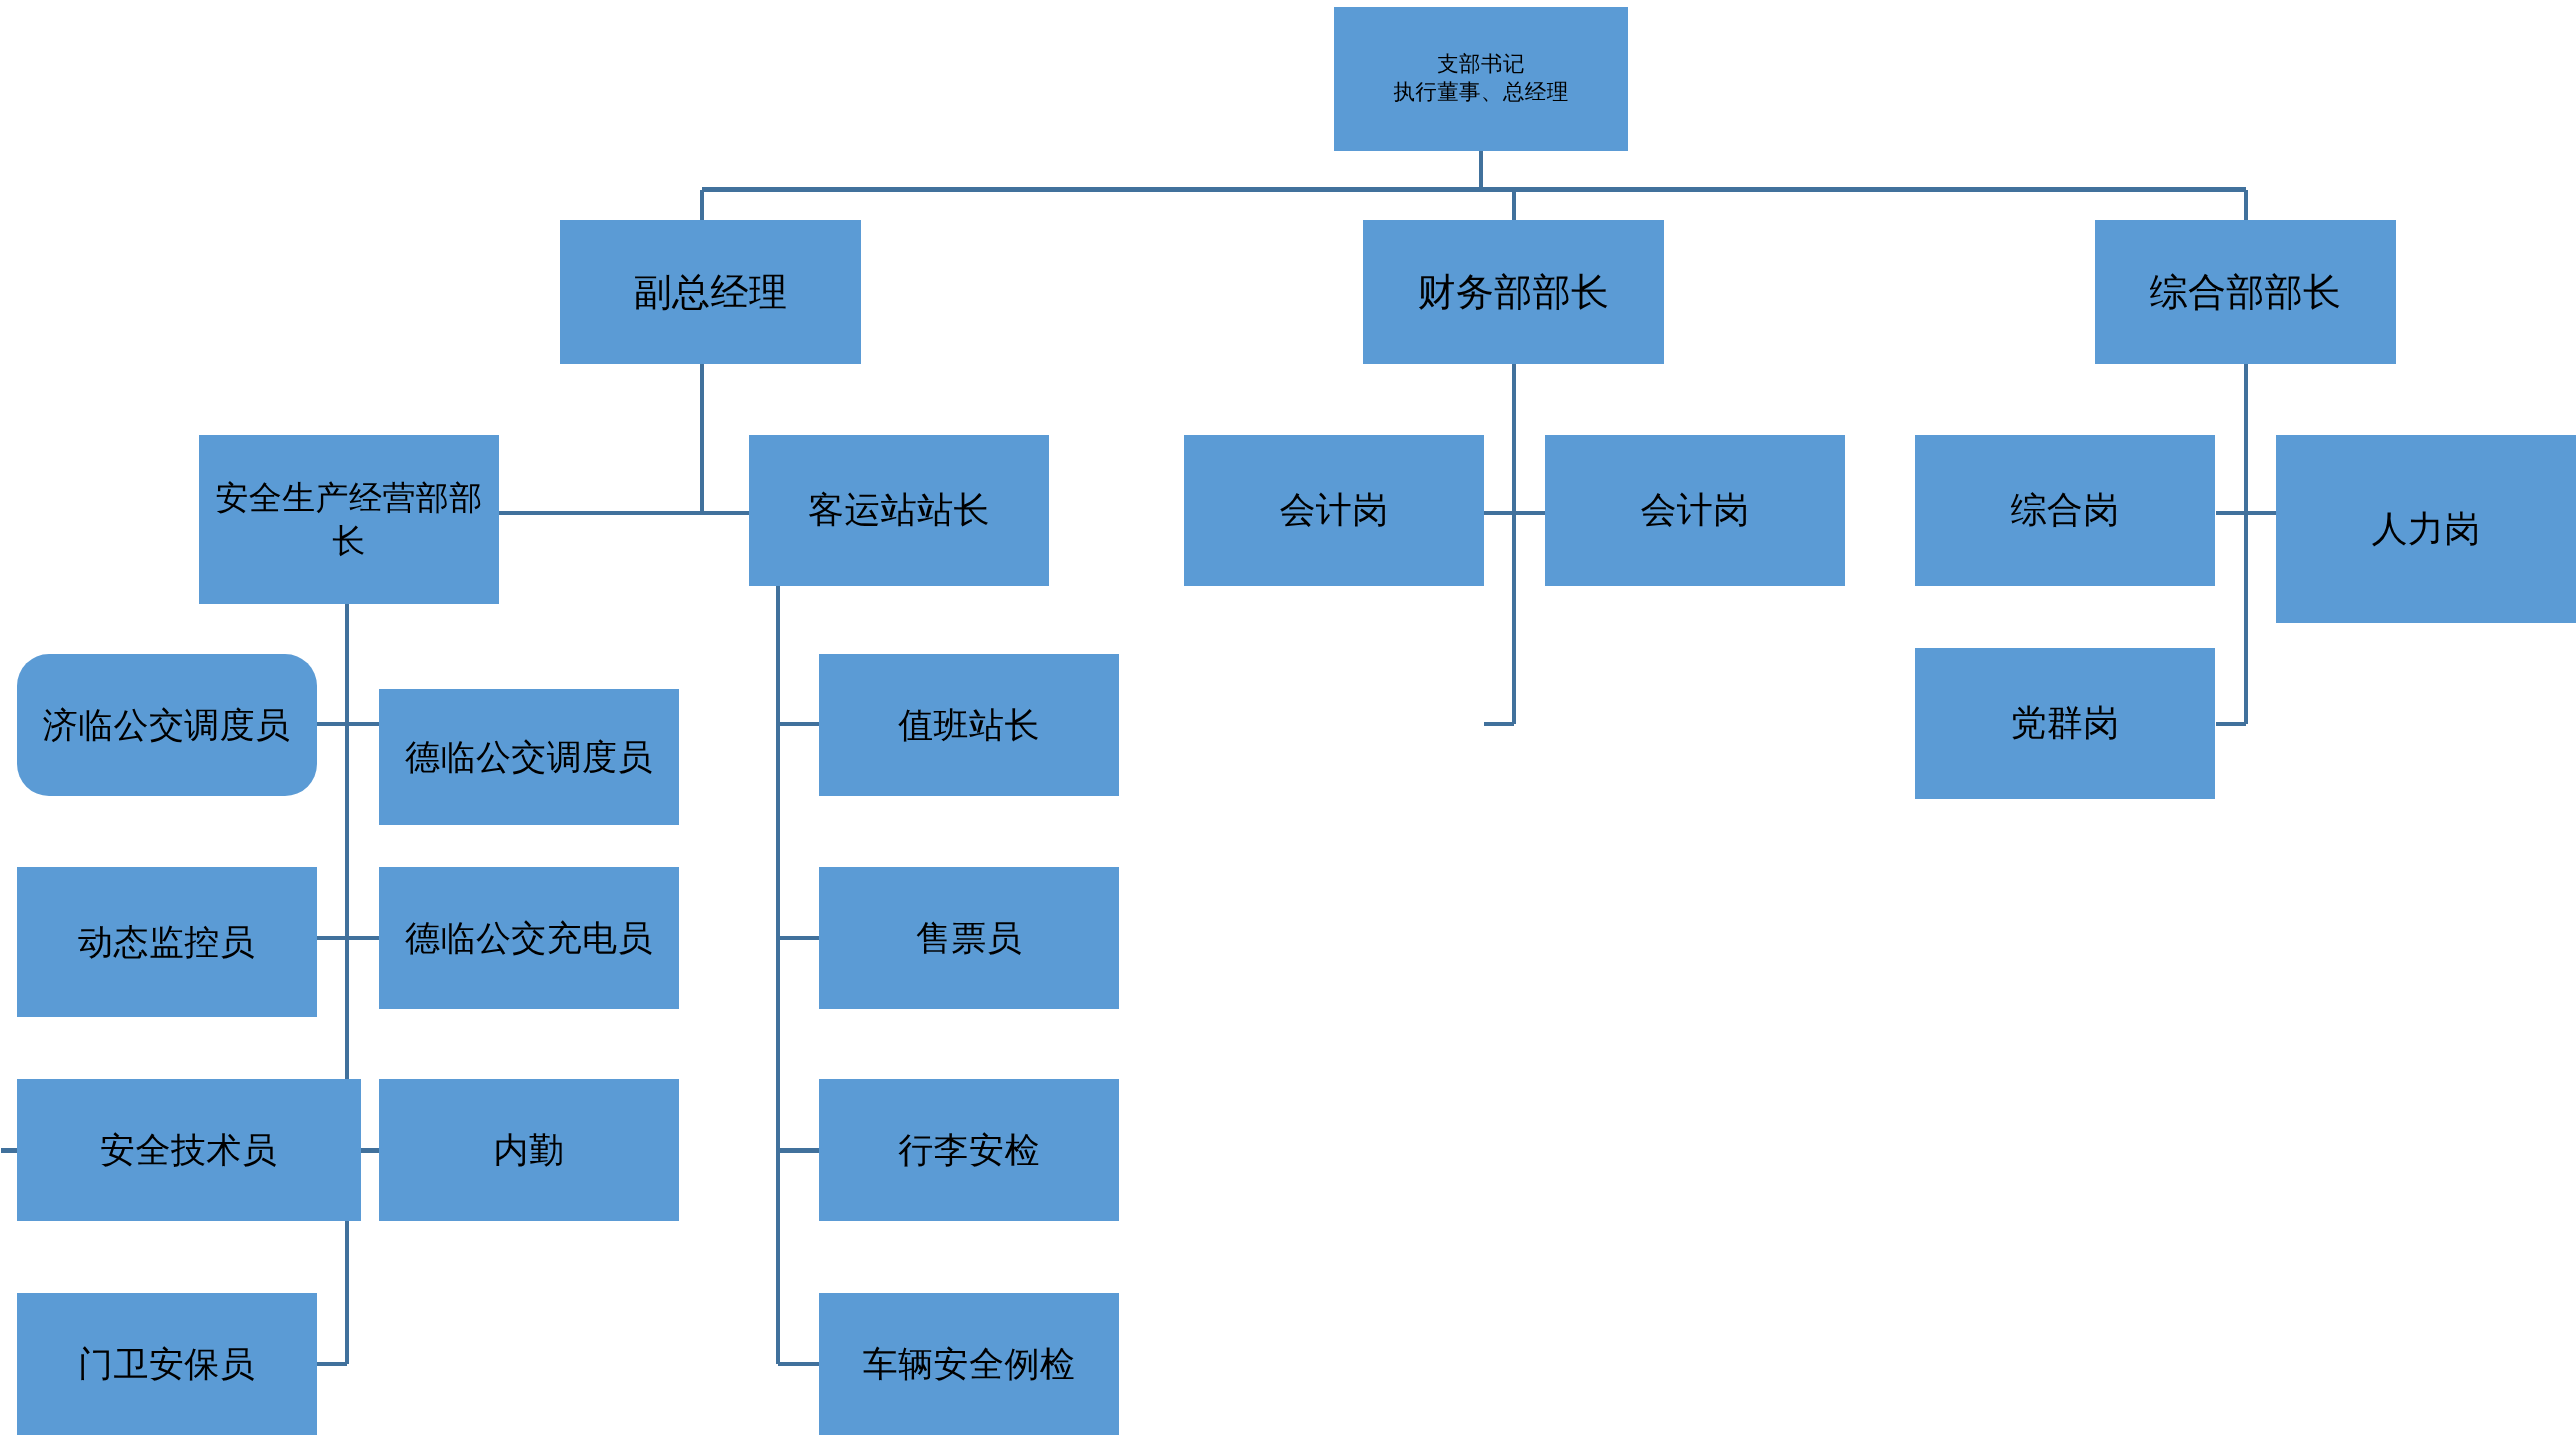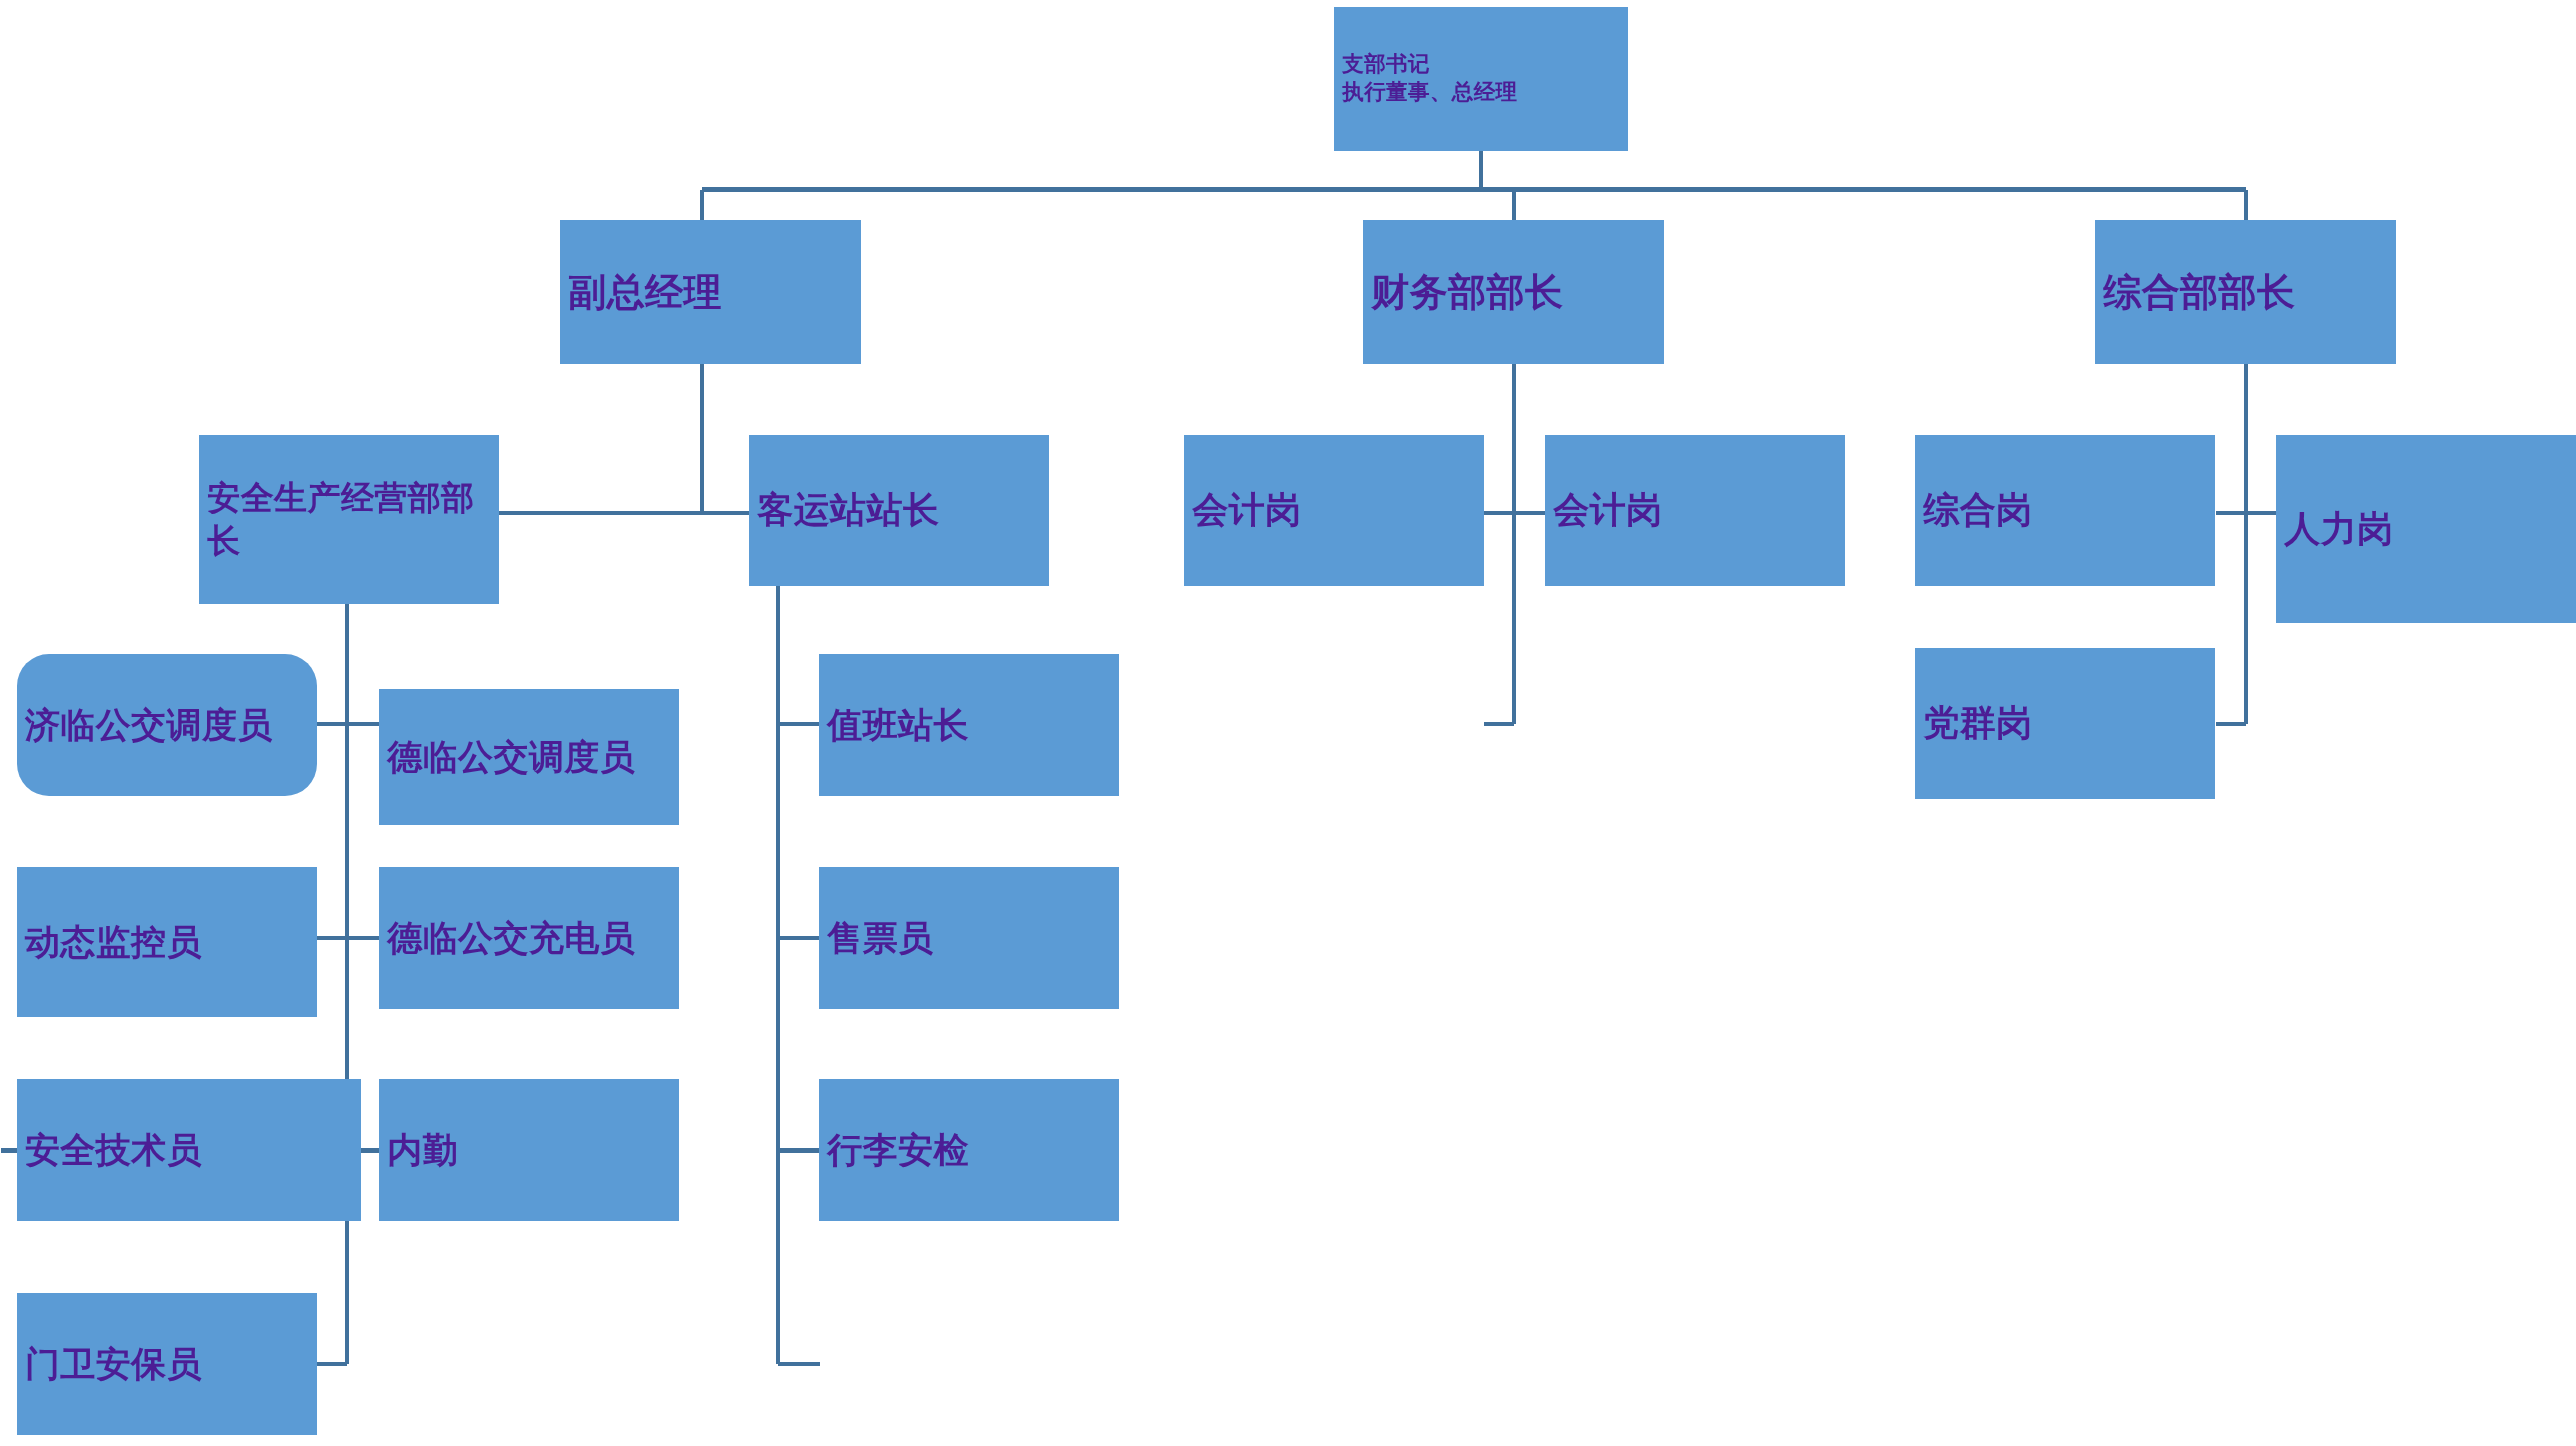--- a/index.html
+++ b/index.html
@@ -23,28 +23,28 @@
     left: 0;
     top: 0;
     width: 2576px;
     height: 1446px;
     pointer-events: none;
   }
   .node {
     position: absolute;
     box-sizing: border-box;
     background: #5B9BD5;
-    color: #4c1d95;
+    color: #000000;
     display: flex;
     align-items: center;
     justify-content: center;
-    text-align: left;
+    text-align: center;
     line-height: 1.28;
     padding: 1.7px 8.3px;
-    font-weight: 700;
+    font-weight: 400;
     letter-spacing: 0.4px;
     -webkit-font-smoothing: antialiased;
   }
   .node .label {
     display: block;
     width: 100%;
   }
   .node .label .sub {
     display: block;
   }
@@ -180,15 +180,18 @@
   </div>
 
   <div class="node sz-leaf" style="left:819px; top:867px; width:300px; height:142px;">
     <span class="label">售票员</span>
   </div>
 
   <div class="node sz-leaf" style="left:819px; top:1079px; width:300px; height:142px;">
     <span class="label">行李安检</span>
   </div>
 
+  <div class="node sz-leaf" style="left:819px; top:1293px; width:300px; height:142px;">
+    <span class="label">车辆安全例检</span>
+  </div>
 
 </div>
 
 
 </body></html>

